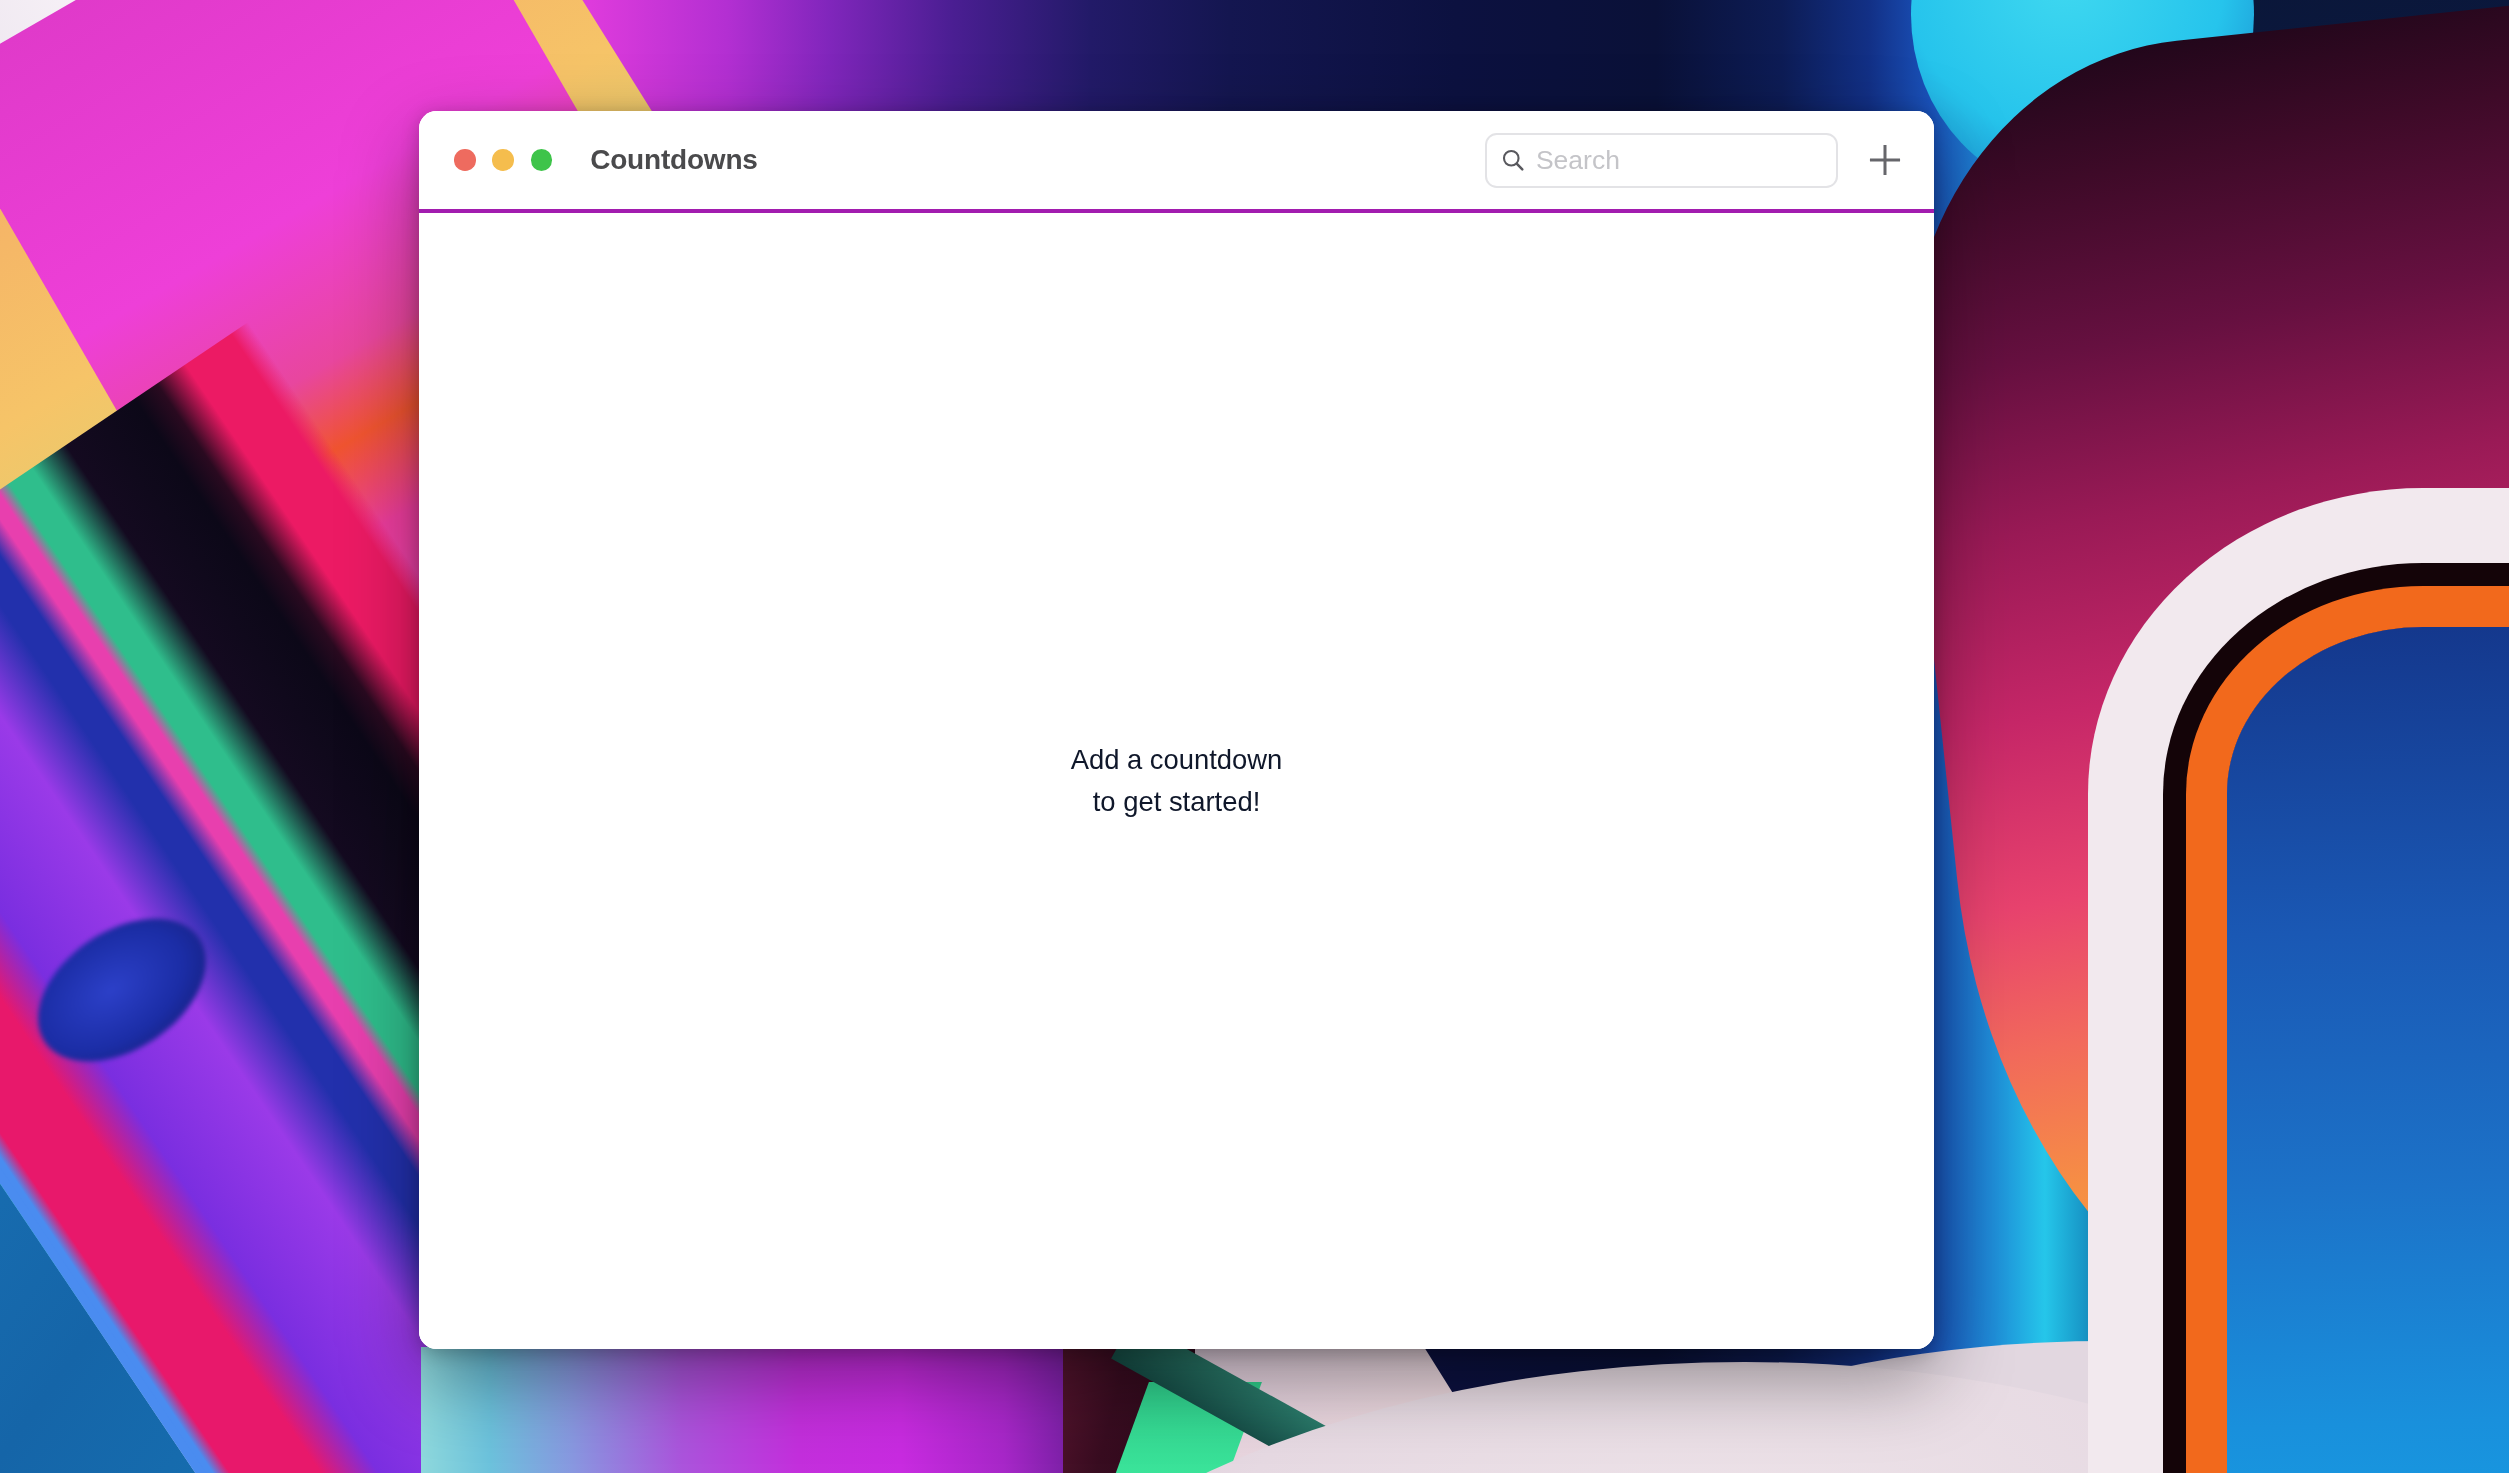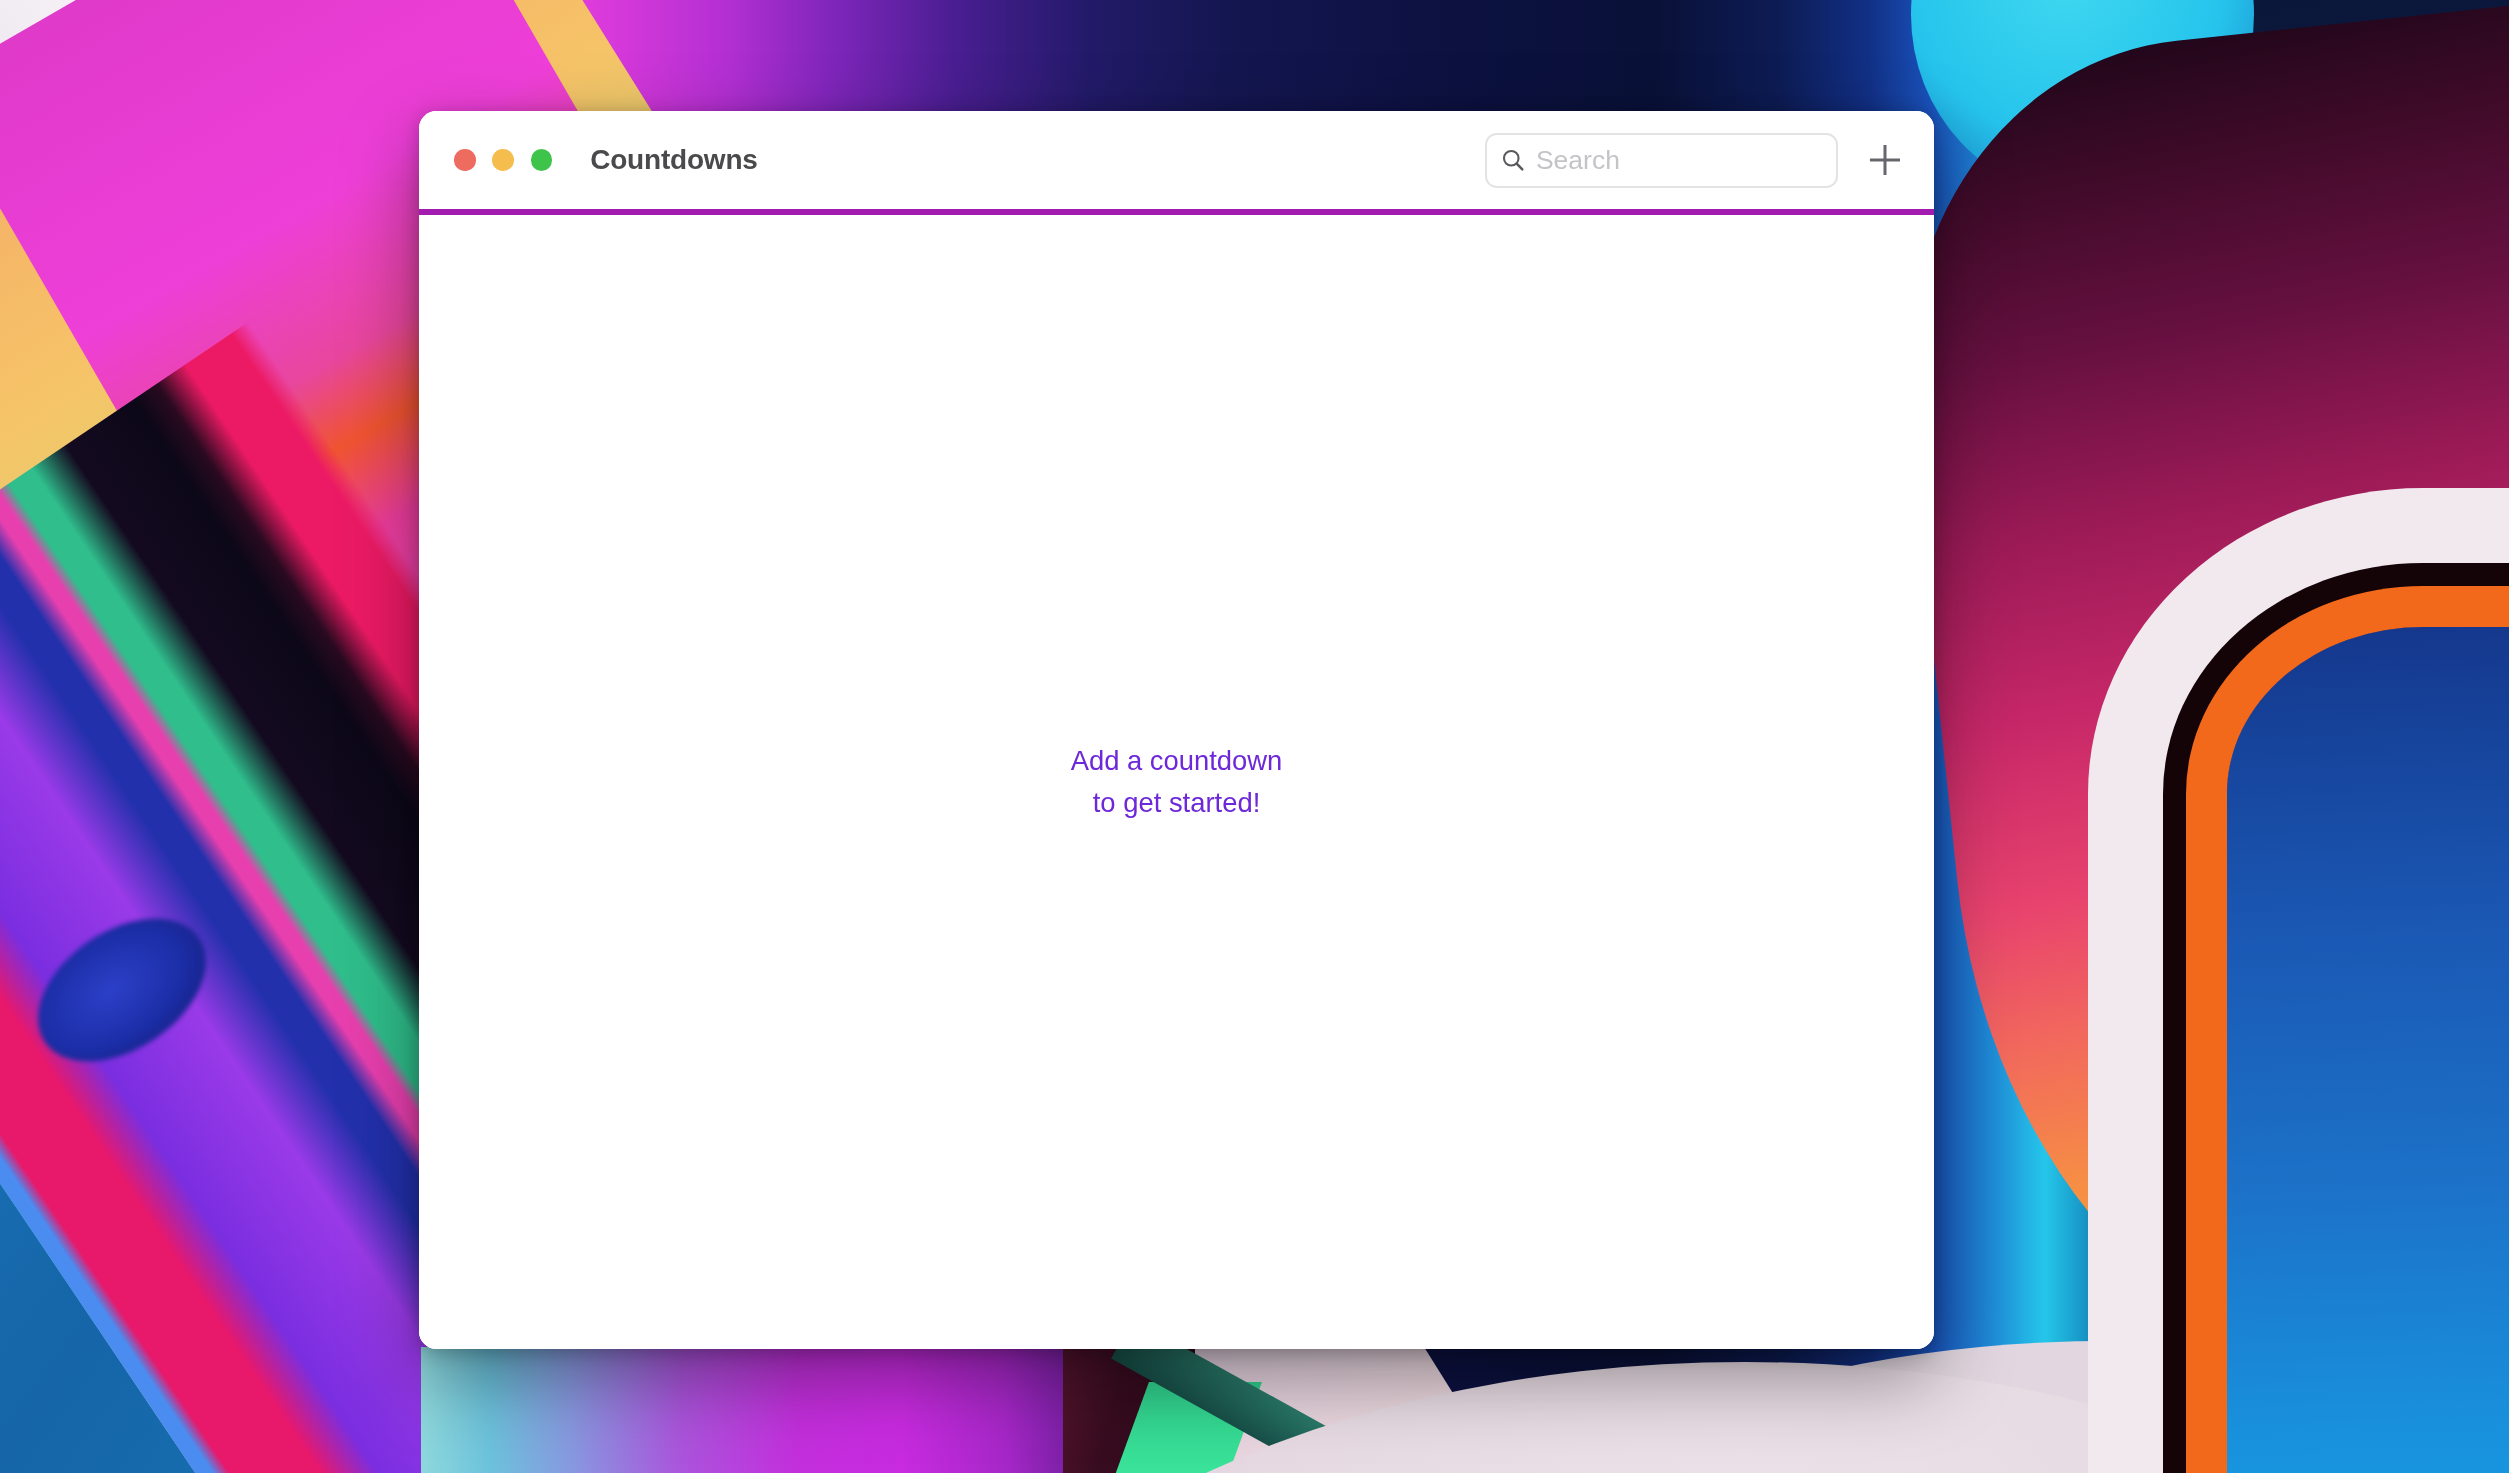--- a/index.html
+++ b/index.html
@@ -53,36 +53,36 @@
   .wp-blue{left:2227px;top:627px;width:804px;height:1000px;border-top-left-radius:196px 167px;
     background:linear-gradient(178deg,#14378C 0%,#1A58B4 30%,#1C72C8 55%,#1990DC 78%,#16A4E6 100%);
     box-shadow:0 0 0 41px #F2691C, 0 0 0 64px #140408, 0 0 0 139px #F2E9EE;}
 
   
   .window{left:419px;top:111px;width:1515px;height:1238px;background:#FFFFFF;border-radius:17.6px;
     box-shadow:0 29px 78px rgba(0,0,0,0.38), 0 3.9px 17.6px rgba(0,0,0,0.22);
     display:flex;flex-direction:column;position:absolute;overflow:hidden;}
   .window *{position:static;}
   .titlebar{height:98px;flex:0 0 auto;display:flex;align-items:center;
-    border-bottom:6px solid #a21caf;background:#FFFFFF;padding:0;}
+    border-bottom:4px solid #a21caf;background:#FFFFFF;padding:0;}
   .lights{display:flex;align-items:center;gap:16.7px;margin-left:35px;}
   .light{width:21.6px;height:21.6px;border-radius:50%;display:block;}
   .win-title{margin:0 0 0 38px;font-size:28px;font-weight:700;color:#4A4A4C;letter-spacing:-0.2px;}
   .tb-right{margin-left:auto;display:flex;align-items:center;gap:10px;}
   .searchbox{display:flex;align-items:center;width:353px;height:55px;box-sizing:border-box;
     border:2px solid #E3E3E6;border-radius:11.8px;background:#FFFFFF;padding-left:12.7px;}
   .searchbox svg{flex:0 0 auto;display:block;}
   .searchbox input{border:none;outline:none;background:transparent;width:100%;
     font-family:"Liberation Sans",sans-serif;font-size:26.5px;color:#3A3A3C;margin-left:9.8px;padding:0;}
   .searchbox input::placeholder{color:#C4C4C8;}
   .addbtn{margin-left:15.7px;margin-right:27.4px;width:43px;height:43px;border:none;background:transparent;
     padding:0;display:flex;align-items:center;justify-content:center;cursor:pointer;}
   .content{flex:1 1 auto;position:relative;background:#FFFFFF;}
   .empty{position:absolute;left:50%;top:50%;transform:translate(-50%,-50%);
-    text-align:center;color:#6d28d9;font-size:27.4px;line-height:42px;white-space:nowrap;}
+    text-align:center;color:#0f172a;font-size:27.4px;line-height:42px;white-space:nowrap;}
 </style>
 </head>
 <body>
 
 <div class="desktop">
 
   <div class="wp-base"></div>
   <div class="wp-pastel"></div>
   <div class="wp-whiteband"></div>
   <div class="wp-magenta"></div>

